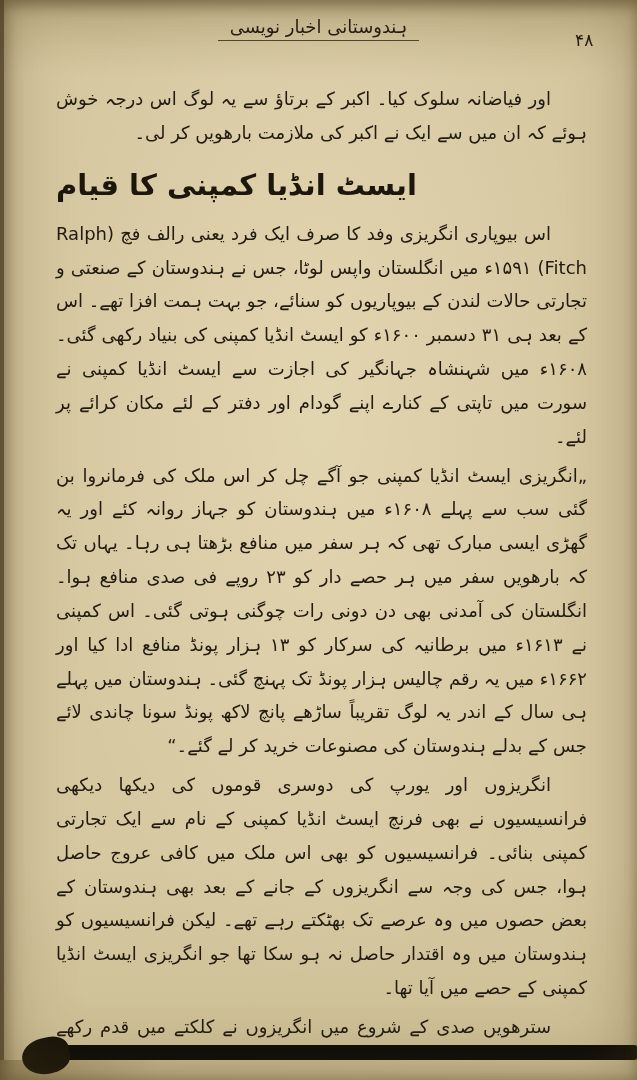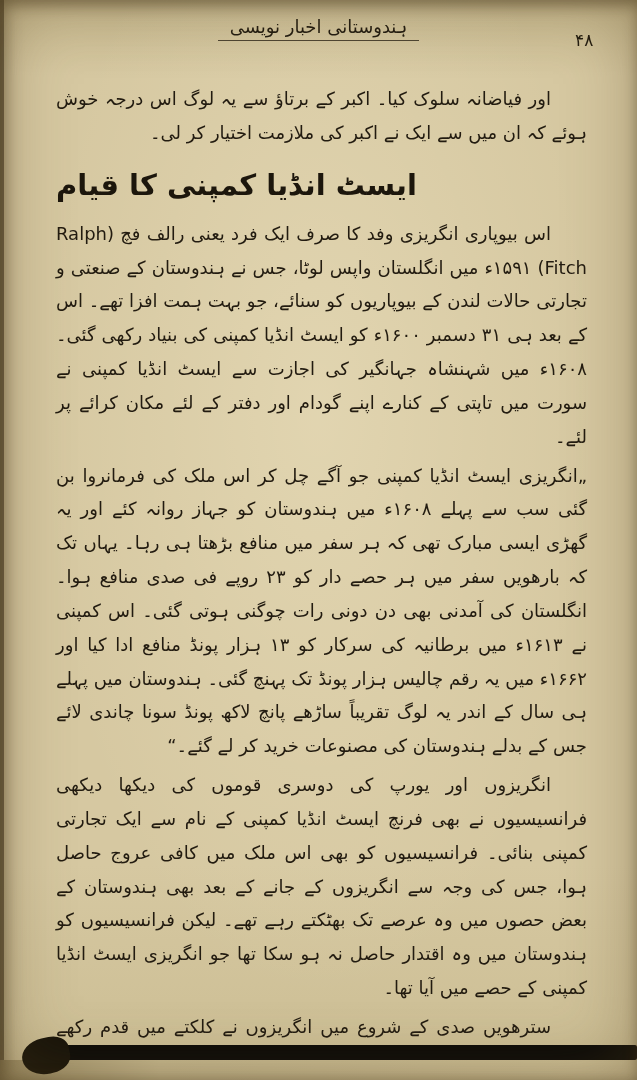--- a/index.html
+++ b/index.html
@@ -115,21 +115,21 @@
 <div class="scan">
 
   <div class="page-header">
     <div class="header-center">
       <span class="header-title">ہندوستانی اخبار نویسی</span>
     </div>
     <div class="page-number">۴۸</div>
   </div>
 
   <div class="text-body">
-    <p class="para indent">اور فیاضانہ سلوک کیا۔ اکبر کے برتاؤ سے یہ لوگ اس درجہ خوش ہوئے کہ ان میں سے ایک نے اکبر کی ملازمت اختیار کر لی۔</p>
+    <p class="para indent">اور فیاضانہ سلوک کیا۔ اکبر کے برتاؤ سے یہ لوگ اس درجہ خوش ہوئے کہ ان میں سے ایک نے اکبر کی ملازمت بارھویں کر لی۔</p>
 
     <h2 class="section-heading">ایسٹ انڈیا کمپنی کا قیام</h2>
 
     <p class="para indent">اس بیوپاری انگریزی وفد کا صرف ایک فرد یعنی رالف فچ (Ralph Fitch) ۱۵۹۱ء میں انگلستان واپس لوٹا، جس نے ہندوستان کے صنعتی و تجارتی حالات لندن کے بیوپاریوں کو سنائے، جو بہت ہمت افزا تھے۔ اس کے بعد ہی ۳۱ دسمبر ۱۶۰۰ء کو ایسٹ انڈیا کمپنی کی بنیاد رکھی گئی۔ ۱۶۰۸ء میں شہنشاہ جہانگیر کی اجازت سے ایسٹ انڈیا کمپنی نے سورت میں تاپتی کے کنارے اپنے گودام اور دفتر کے لئے مکان کرائے پر لئے۔</p>
 
     <p class="para">„انگریزی ایسٹ انڈیا کمپنی جو آگے چل کر اس ملک کی فرمانروا بن گئی سب سے پہلے ۱۶۰۸ء میں ہندوستان کو جہاز روانہ کئے اور یہ گھڑی ایسی مبارک تھی کہ ہر سفر میں منافع بڑھتا ہی رہا۔ یہاں تک کہ بارھویں سفر میں ہر حصے دار کو ۲۳ روپے فی صدی منافع ہوا۔ انگلستان کی آمدنی بھی دن دونی رات چوگنی ہوتی گئی۔ اس کمپنی نے ۱۶۱۳ء میں برطانیہ کی سرکار کو ۱۳ ہزار پونڈ منافع ادا کیا اور ۱۶۶۲ء میں یہ رقم چالیس ہزار پونڈ تک پہنچ گئی۔ ہندوستان میں پہلے ہی سال کے اندر یہ لوگ تقریباً ساڑھے پانچ لاکھ پونڈ سونا چاندی لائے جس کے بدلے ہندوستان کی مصنوعات خرید کر لے گئے۔“</p>
 
     <p class="para indent">انگریزوں اور یورپ کی دوسری قوموں کی دیکھا دیکھی فرانسیسیوں نے بھی فرنچ ایسٹ انڈیا کمپنی کے نام سے ایک تجارتی کمپنی بنائی۔ فرانسیسیوں کو بھی اس ملک میں کافی عروج حاصل ہوا، جس کی وجہ سے انگریزوں کے جانے کے بعد بھی ہندوستان کے بعض حصوں میں وہ عرصے تک بھٹکتے رہے تھے۔ لیکن فرانسیسیوں کو ہندوستان میں وہ اقتدار حاصل نہ ہو سکا تھا جو انگریزی ایسٹ انڈیا کمپنی کے حصے میں آیا تھا۔</p>
 
     <p class="para indent">سترھویں صدی کے شروع میں انگریزوں نے کلکتے میں قدم رکھے اور یہ صدی ختم ہوتے ہوتے ان کے قدم مضبوطی سے وہاں جم گئے۔ ۱۶۹۹ء میں انگریزوں نے بنگال کے نواب کو جھانسا دیا اور انھوں نے انتہائی سادہ لوحی سے کام لے کر ایسٹ انڈیا کمپنی کو کلکتے میں قلعہ بندی</p>

